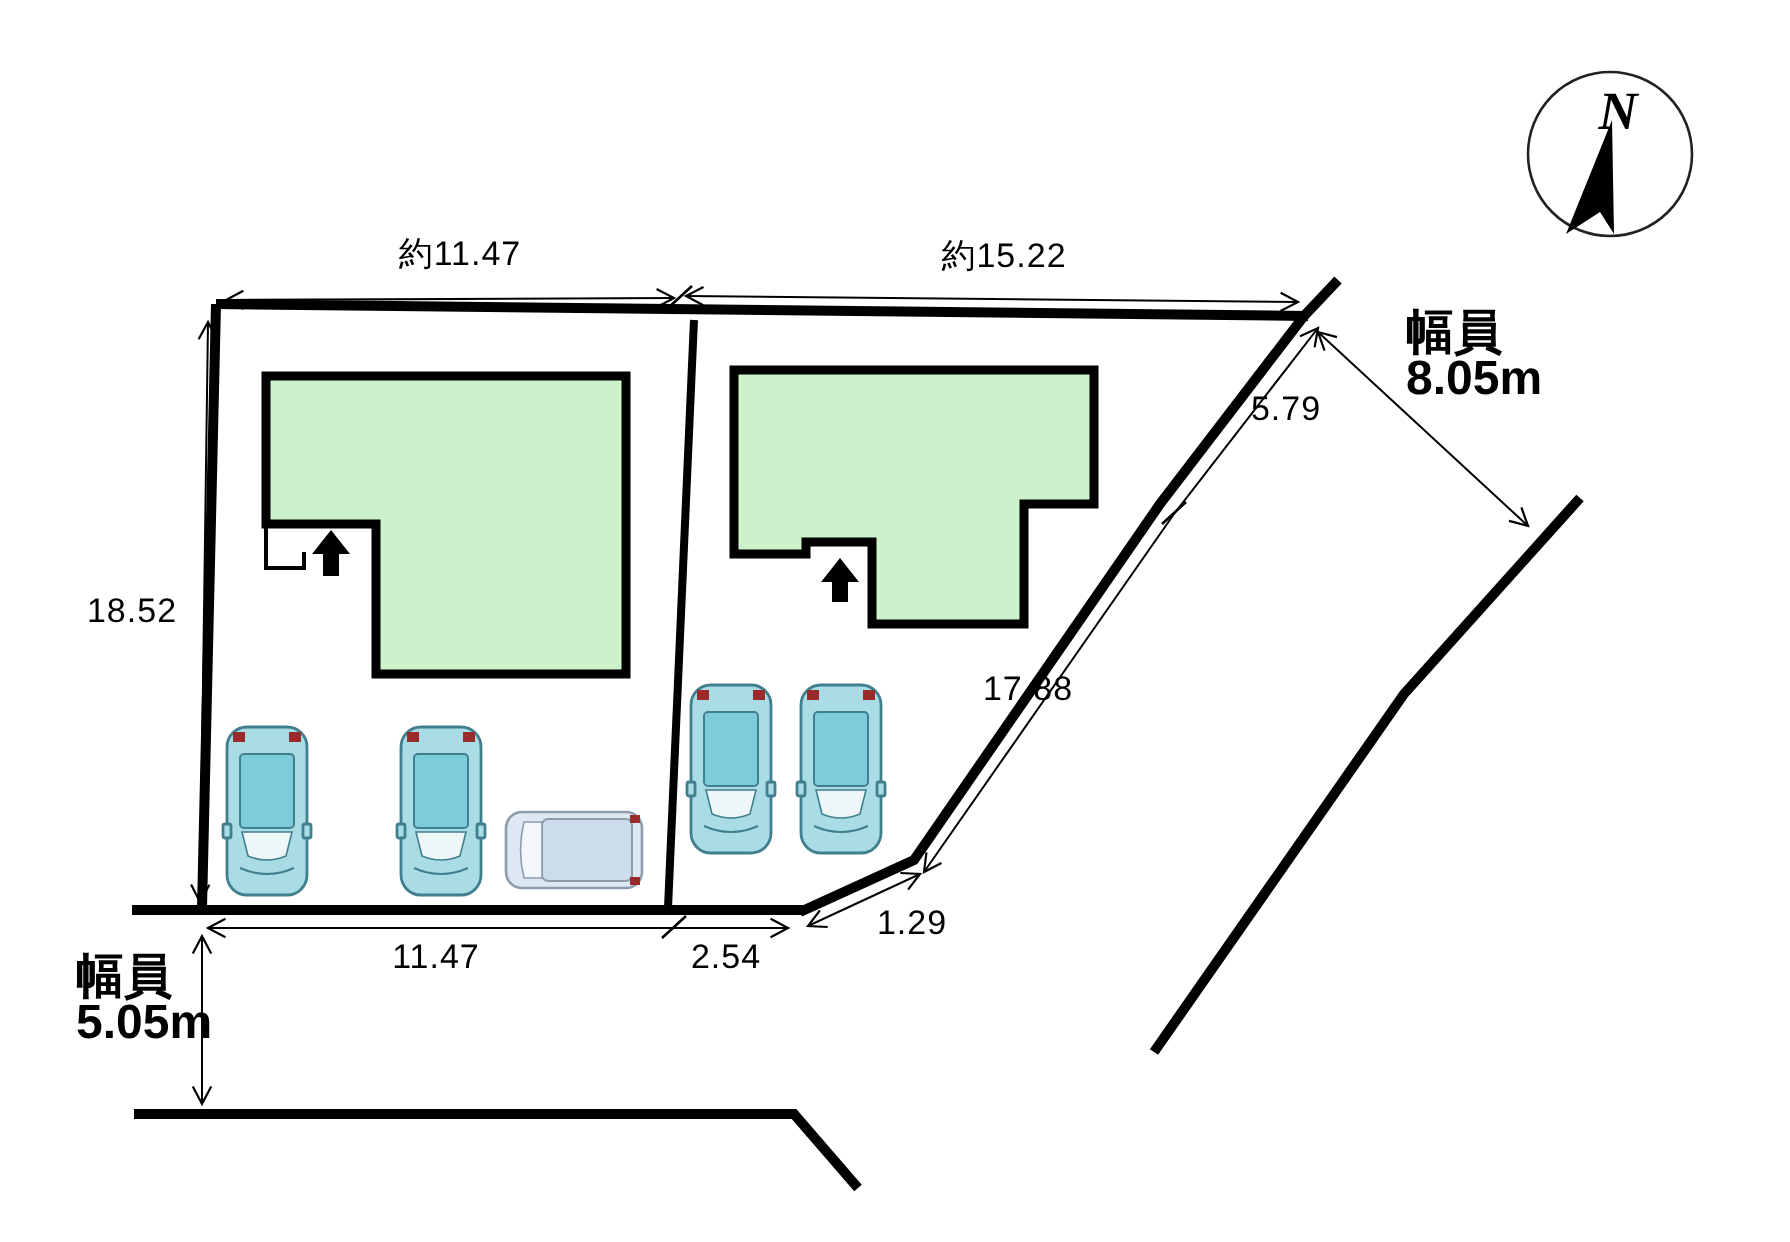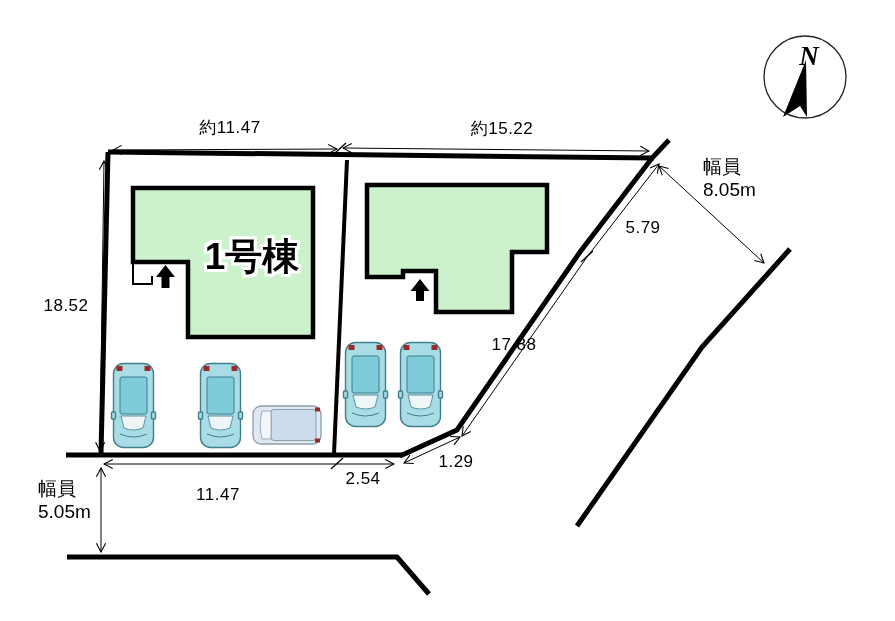--- a/index.html
+++ b/index.html
@@ -14,22 +14,22 @@
   .lbl{
     position:absolute;
     color:#000000;
     font-size:17px;
     white-space:nowrap;
     transform:translate(-50%,-50%);
     letter-spacing:0.5px;
   }
   .lbl-road{
     position:absolute;
-    font-weight:normal;
-    font-size:19px;
+    font-weight:bold;
+    font-size:24px;
     line-height:23px;
     color:#000;
     white-space:pre-line;
     transform:none;
   }
   .lbl-bldg{
     position:absolute;
     transform:translate(-50%,-50%);
     font-weight:bold;
     color:#000;
@@ -133,27 +133,26 @@
 
     <g>
       <circle cx="805" cy="77" r="41" fill="#fff" stroke="#222" stroke-width="1.3"></circle>
       <path d="M806,60 L783,117 L800,106 L807,117 Z" fill="#000"></path>
     </g>
   </svg>
 
   <div class="lbl" style="left:230px;top:127px;">約11.47</div>
   <div class="lbl" style="left:502px;top:128px;">約15.22</div>
   <div class="lbl" style="left:66px;top:306px;">18.52</div>
-  <div class="lbl" style="left:643px;top:228px;text-align:right;">5.79</div>
+  <div class="lbl" style="left:643px;top:205px;text-align:right;">5.79</div>
   <div class="lbl" style="left:514px;top:345px;">17.88</div>
   <div class="lbl" style="left:456px;top:462px;">1.29</div>
-  <div class="lbl" style="left:218px;top:495px;text-align:right;">11.47</div>
+  <div class="lbl" style="left:218px;top:479px;text-align:right;">11.47</div>
   <div class="lbl" style="left:363px;top:479px;">2.54</div>
 
   <div class="lbl-road" style="left:703px;top:155px;">幅員
 8.05m</div>
   <div class="lbl-road" style="left:38px;top:477px;">幅員
 5.05m</div>
 
-  <div class="lbl-bldg lbl-b1" style="left:252px;top:257px;">1号棟</div>
 
   <div class="lbl-north" style="left:809px;top:56px;">N</div>
 </div>
 
 </body></html>

